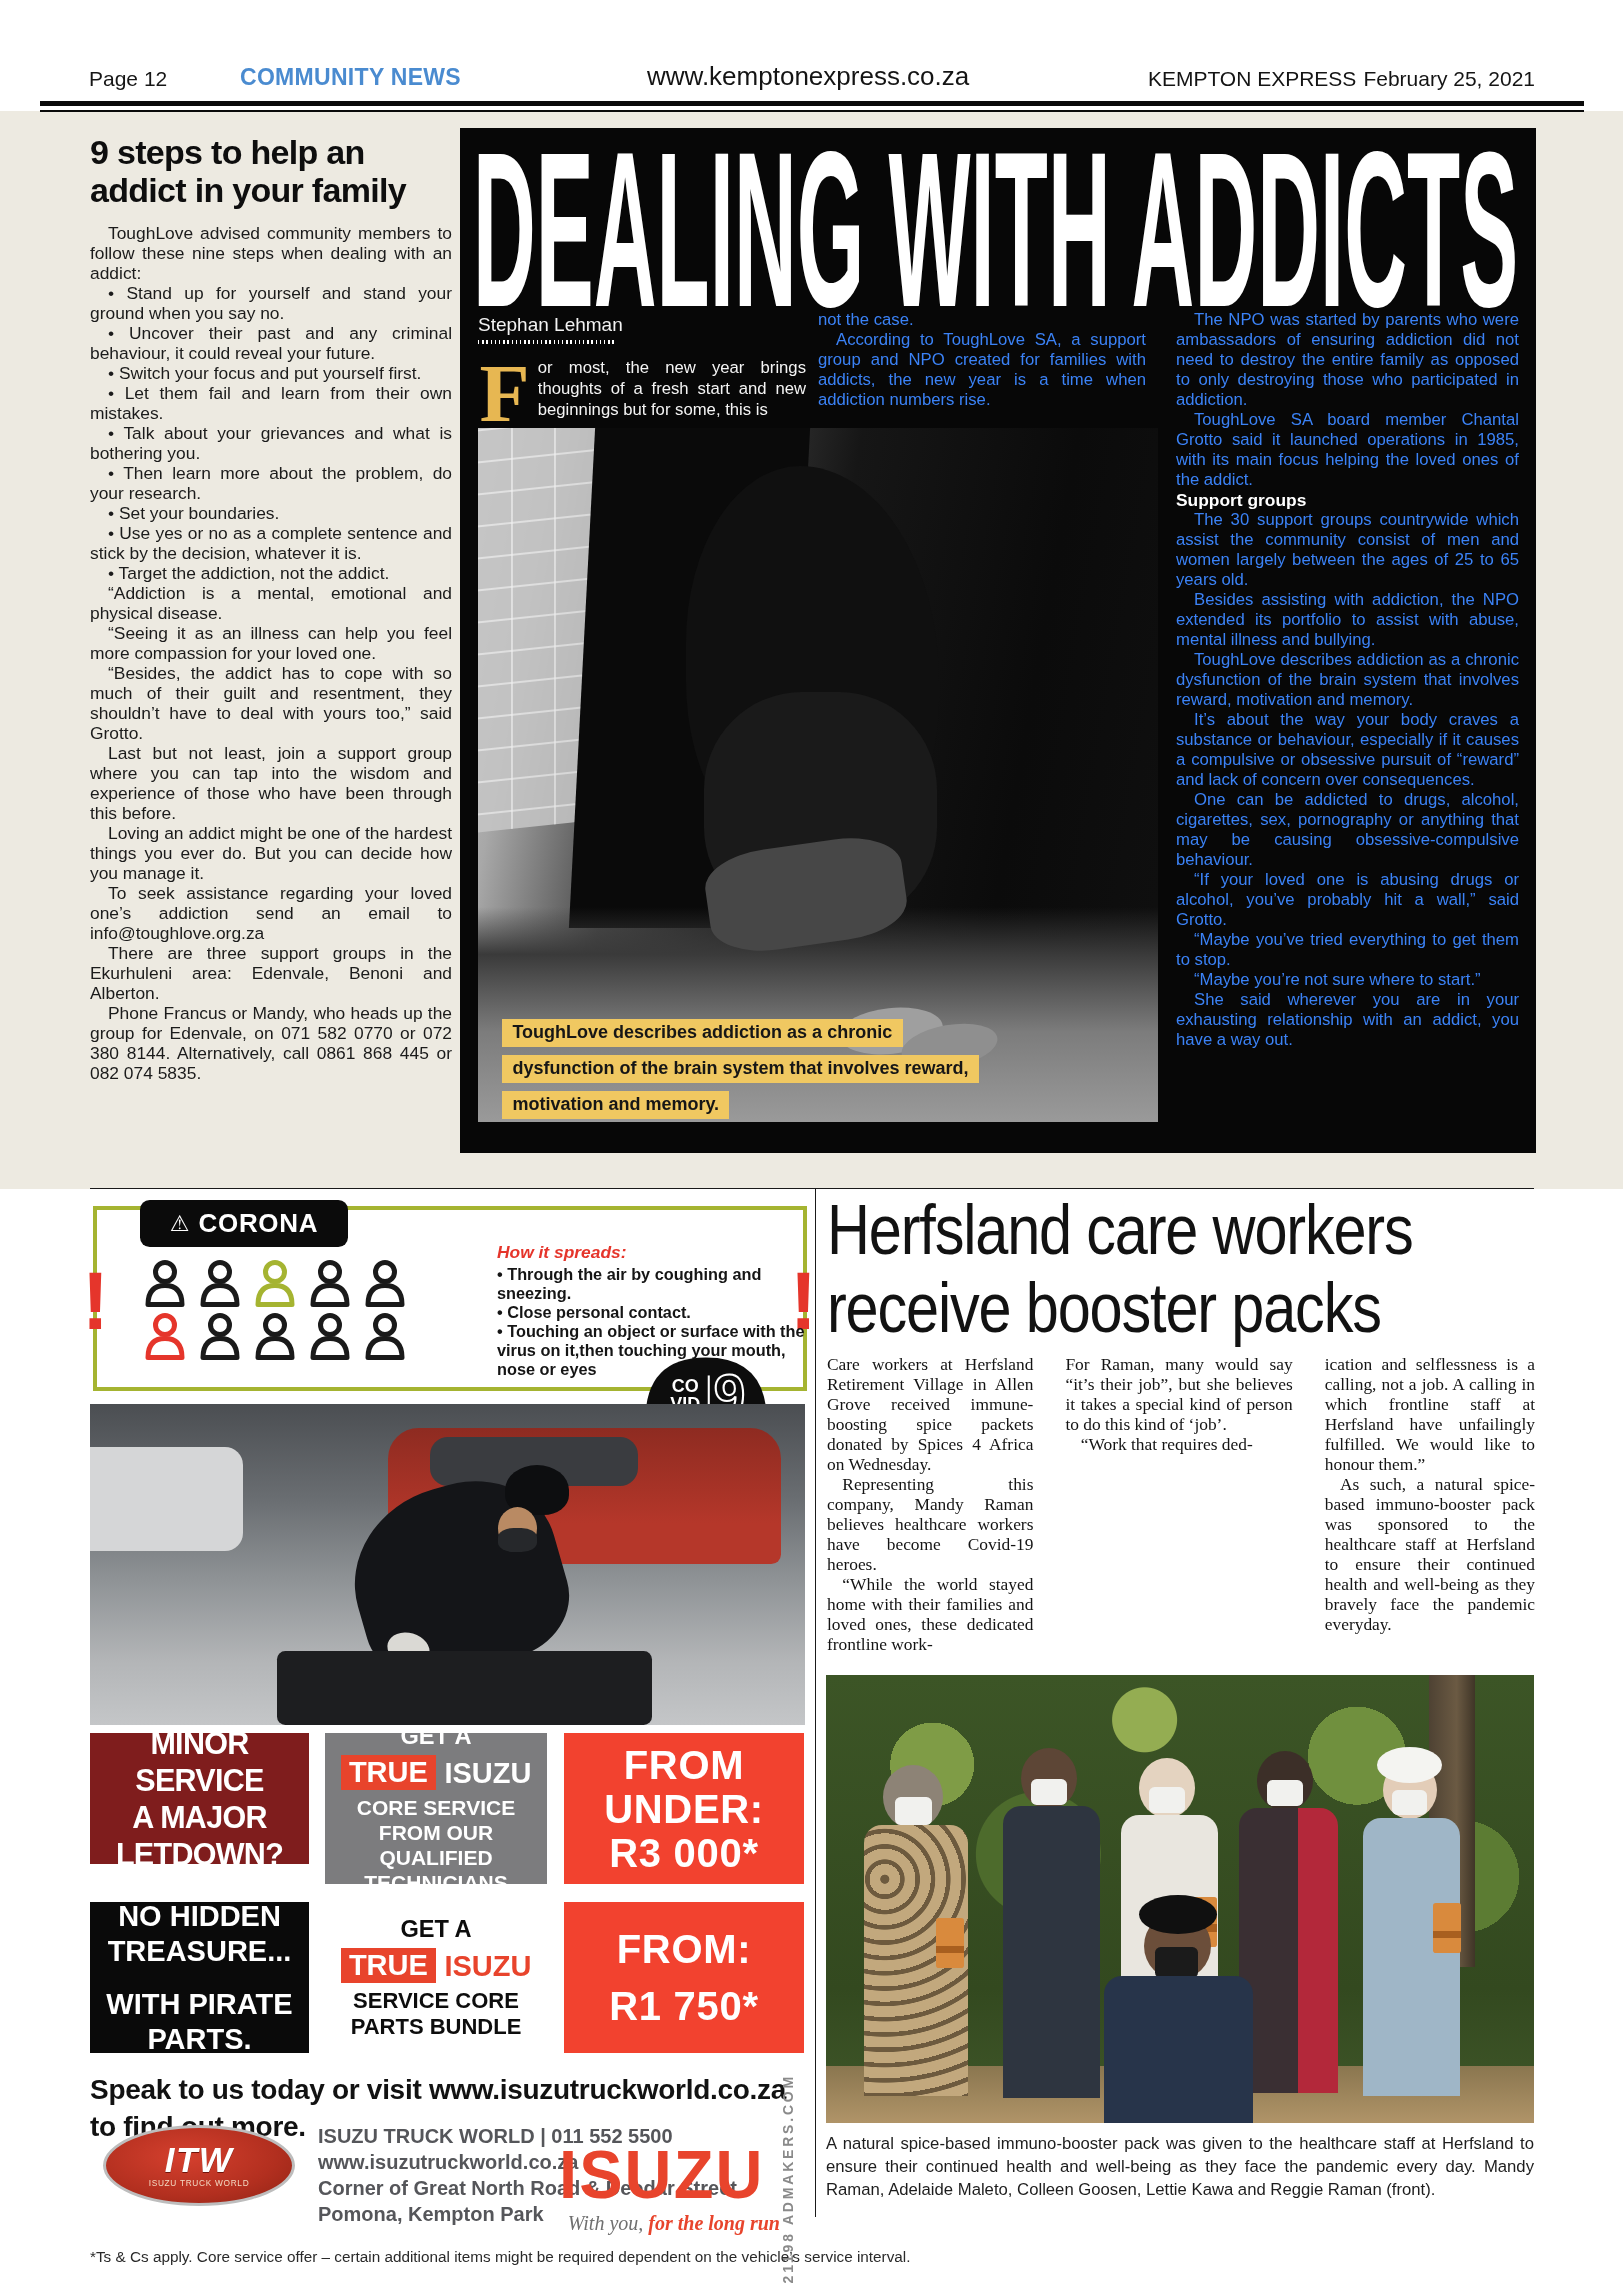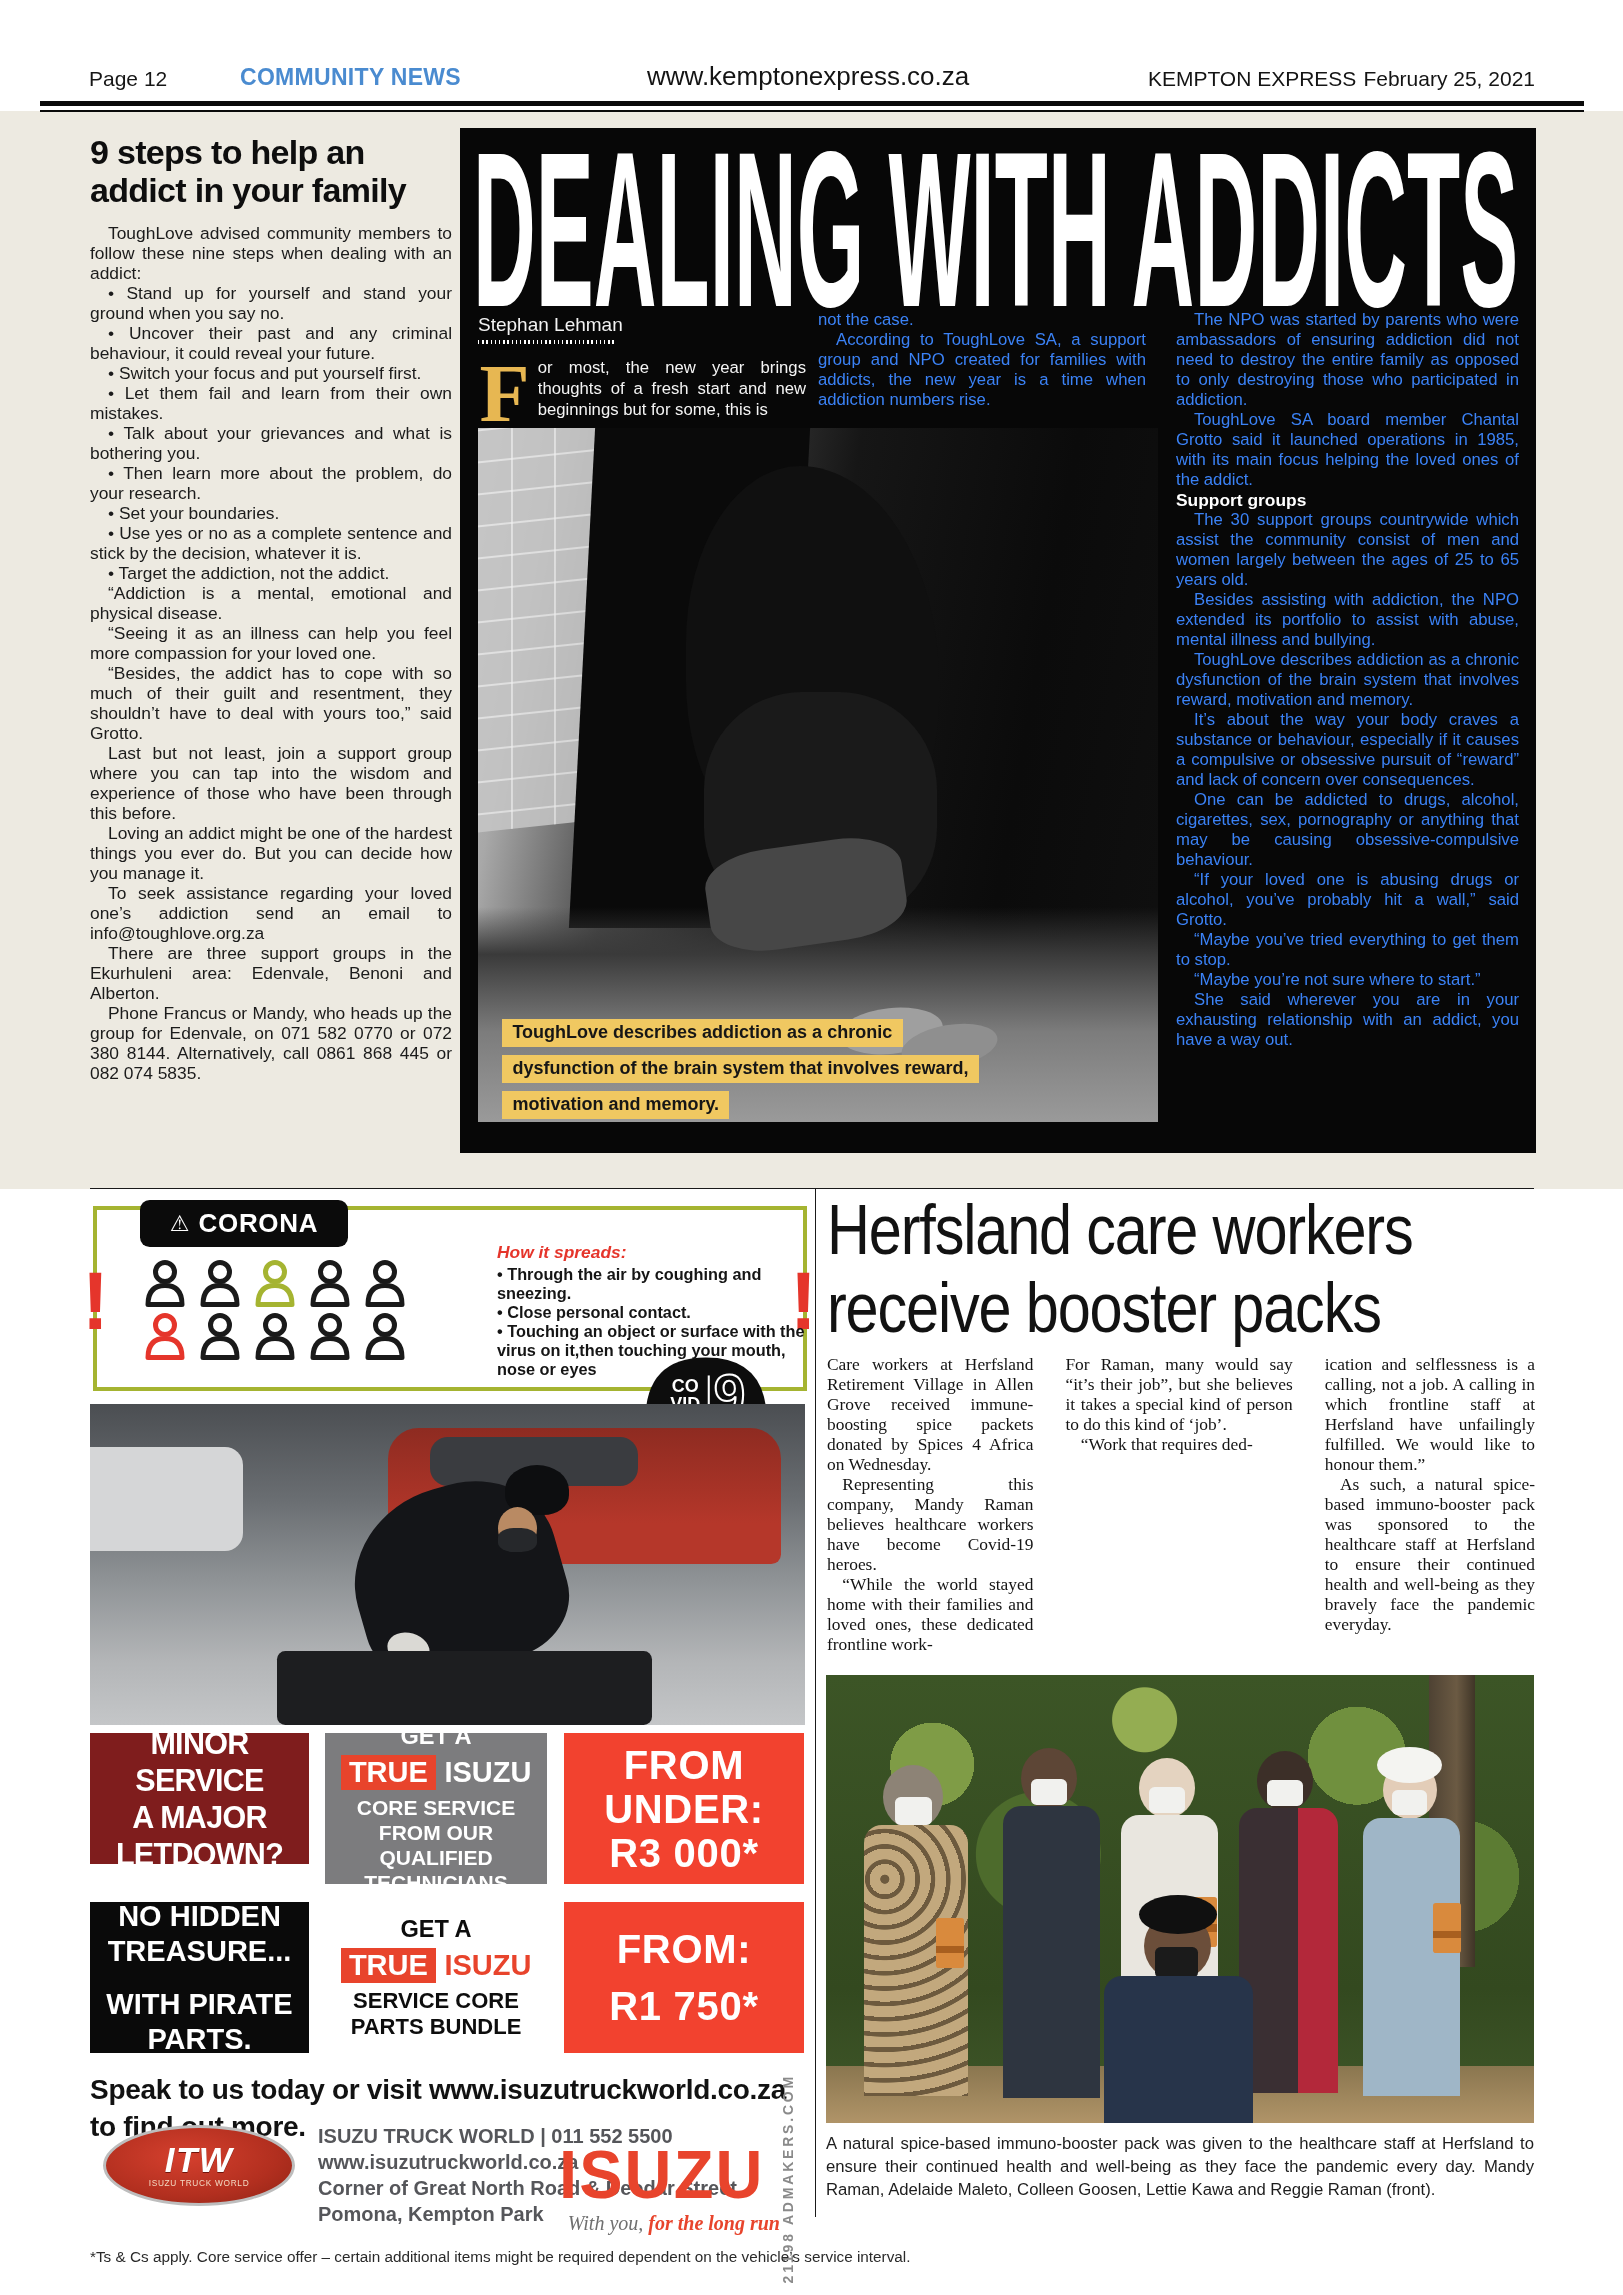--- a/index.html
+++ b/index.html
@@ -87,21 +87,21 @@
   .mech-mask{position:absolute;left:408px;top:124px;width:39px;height:23.6px;background:#26282b;border-radius:40%}
   .mech-glove{position:absolute;left:297px;top:229px;width:43px;height:32px;background:#dad9d4;border-radius:50%;transform:rotate(16deg)}
   .mech-engine{position:absolute;left:187px;top:247px;width:375px;height:74px;background:#1d1e20;border-radius:8.3px}
 
   
   .adbox{position:absolute;display:flex;flex-direction:column;align-items:center;justify-content:center;text-align:center}
   #ad1{left:90px;top:1733px;width:219px;height:131px;background:#7f1d1d}
   #ad1 div{color:#fff;font-weight:bold;font-size:30.5px;line-height:37px;letter-spacing:-0.7px}
   #ad2{left:325px;top:1733px;width:222px;height:151px;background:#7C7C7E}
   #ad2 .get{color:#fff;font-weight:bold;font-size:23.6px;line-height:28px}
-  .true-row{display:flex;align-items:center;gap:8.3px;margin:4.2px 0}
+  .true-row{display:flex;align-items:flex-end;gap:8.3px;margin:4.2px 0}
   .true-chip{background:#E8442C;color:#fff;font-weight:bold;font-size:29px;padding:1.4px 8.3px}
   .brand-w{color:#fff;font-weight:bold;font-size:29px}
   .brand-r{color:#E8442C;font-weight:bold;font-size:29px}
   #ad2 .rest{color:#fff;font-weight:bold;font-size:21px;line-height:25px;width:201px}
   #ad3{left:564px;top:1733px;width:240px;height:151px;background:#F2422F}
   #ad3 div,#ad6 div{color:#fff;font-weight:bold;font-size:40px;line-height:44px;letter-spacing:0.7px}
   #ad4{left:90px;top:1902px;width:219px;height:151px;background:#0a0a0a}
   #ad4 div{color:#fff;font-weight:bold;font-size:29px;line-height:35px}
   #ad4 div:nth-child(2){margin-bottom:18px}
   #ad5{left:325px;top:1902px;width:222px;height:151px;background:#ffffff}

